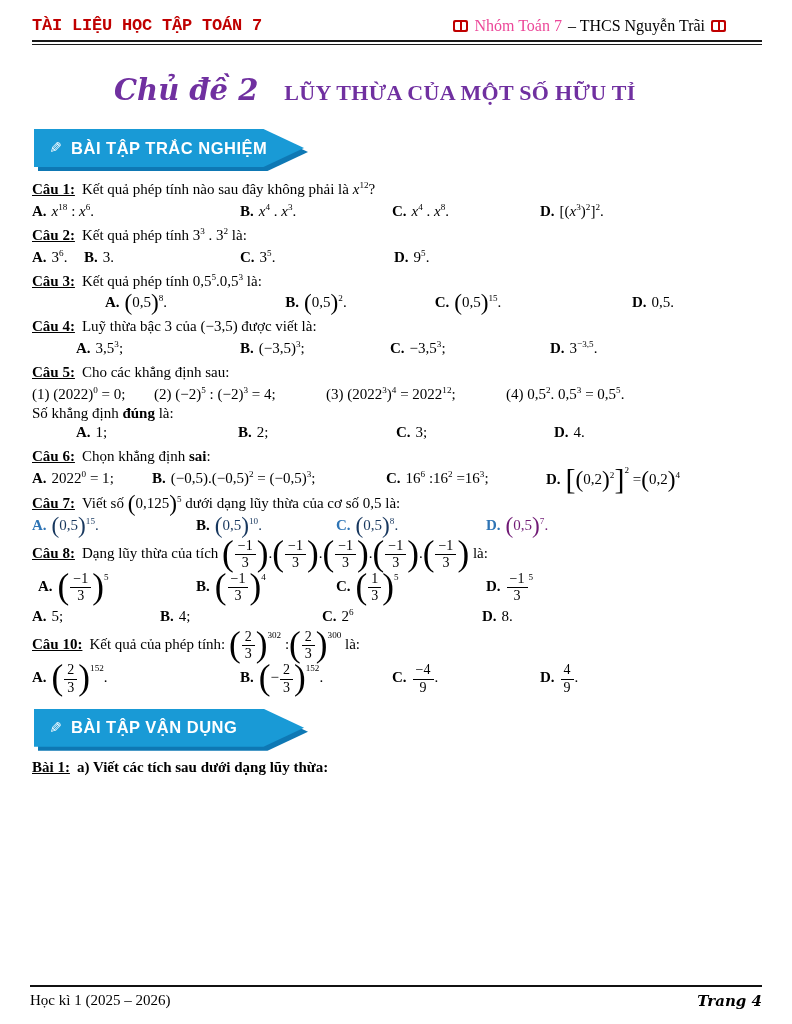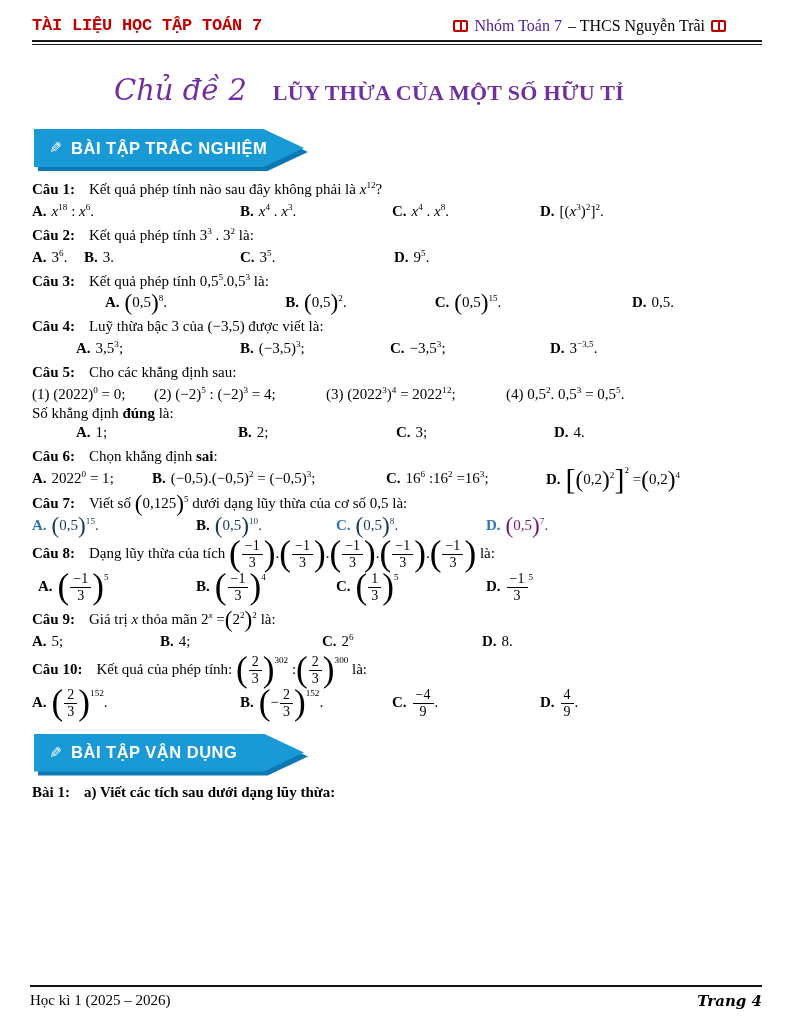--- a/index.html
+++ b/index.html
@@ -3,40 +3,40 @@
 <meta charset="utf-8">
 <style>
   html,body{margin:0;padding:0;background:#fff;}
   body{width:792px;height:1024px;font-family:"Liberation Serif","DejaVu Serif",serif;font-size:15px;color:#000;}
   .page{position:relative;width:792px;height:1024px;box-sizing:border-box;padding:16px 30px 0 32px;overflow:hidden;background:#fff;}
 
   
   .hdr{display:flex;justify-content:space-between;align-items:center;padding-right:36px;}
   .doc-title{font-family:Liberation Mono, monospace;font-weight:700;font-size:17px;color:#C00000;letter-spacing:-0.2px;}
   .hdr-right{display:flex;align-items:center;gap:6px;font-size:16px;}
-  .group-name{color:#4c1d95;}
+  .group-name{color:#ec4899;}
   .book{display:inline-block;width:15px;height:12px;background:#C00000;border-radius:2px;position:relative;}
   .book::before{content:"";position:absolute;inset:2px;background:#fff;border-radius:1px;}
   .book::after{content:"";position:absolute;left:50%;top:2px;bottom:2px;width:2px;background:#C00000;transform:translateX(-50%);}
   .hr-double{border-top:2.5px solid #1a1a1a;border-bottom:1px solid #1a1a1a;height:2px;margin-top:5px;}
 
   
   .chapter{margin:28px 0 22px 82px;display:flex;align-items:baseline;gap:26px;white-space:nowrap;}
-  .chapter-label{font-family:"DejaVu Serif",serif;font-style:italic;font-weight:400;font-size:29px;color:#7030A0;}
+  .chapter-label{font-family:"DejaVu Serif",serif;font-style:italic;font-weight:700;font-size:29px;color:#7030A0;}
   .chapter-title{font-weight:700;font-size:22px;color:#7030A0;letter-spacing:0.3px;}
 
   
   .banner-wrap{position:relative;height:38px;width:270px;margin:14px 0 12px 2px;}
   .banner-shadow{position:absolute;left:4px;top:4px;width:100%;height:100%;background:#0E78B4;clip-path:polygon(0 0,85% 0,100% 50%,85% 100%,0 100%);}
   .banner-face{position:absolute;inset:0;background:#199AD6;clip-path:polygon(0 0,85% 0,100% 50%,85% 100%,0 100%);display:flex;align-items:center;gap:9px;padding-left:15px;color:#fff;font-family:"Liberation Sans",sans-serif;font-weight:700;font-size:16.5px;letter-spacing:0.5px;}
   .banner-icon{font-size:15px;transform:scaleX(-1);font-family:"DejaVu Sans",sans-serif;}
 
   
   .stem{margin:5px 0 2px;line-height:1.45;}
-  .qlabel{font-weight:700;margin-right:14px;text-align:right;}
+  .qlabel{font-weight:700;text-decoration:underline;margin-right:7px;text-align:right;}
   .opts{display:grid;margin:2px 0 4px;align-items:center;}
   .opt{white-space:nowrap;}
   .key{font-weight:700;margin-right:5px;}
   .opts-1{grid-template-columns:208px 152px 148px 1fr;}
   .opts-2{grid-template-columns:52px 156px 154px 1fr;}
   .opts-3{grid-template-columns:208px 152px 152px 1fr;text-align:center;}
   .opts-4{padding-left:44px;grid-template-columns:164px 150px 160px 1fr;}
   .opts-5{padding-left:44px;grid-template-columns:162px 158px 158px 1fr;}
   .opts-6{grid-template-columns:120px 234px 160px 1fr;}
   .opts-7{grid-template-columns:164px 140px 150px 1fr;}
@@ -167,21 +167,20 @@
       <div class="question">
     <div class="stem"><span class="qlabel">Câu 8:</span><span class="stem-text">Dạng lũy thừa của tích <span class="math"><span class="bpf">(</span><span class="frac"><span class="fn">−1</span><span class="fd">3</span></span><span class="bpf">)</span>.<span class="bpf">(</span><span class="frac"><span class="fn">−1</span><span class="fd">3</span></span><span class="bpf">)</span>.<span class="bpf">(</span><span class="frac"><span class="fn">−1</span><span class="fd">3</span></span><span class="bpf">)</span>.<span class="bpf">(</span><span class="frac"><span class="fn">−1</span><span class="fd">3</span></span><span class="bpf">)</span>.<span class="bpf">(</span><span class="frac"><span class="fn">−1</span><span class="fd">3</span></span><span class="bpf">)</span></span> là:</span></div>
   <div class="opts opts-8">
           <span class="opt"><b class="key">A.</b><span class="otext"><span class="math"><span class="bpf">(</span><span class="frac"><span class="fn">−1</span><span class="fd">3</span></span><span class="bpf">)</span><sup class="hi">5</sup></span></span></span>
           <span class="opt"><b class="key">B.</b><span class="otext"><span class="math"><span class="bpf">(</span><span class="frac"><span class="fn">−1</span><span class="fd">3</span></span><span class="bpf">)</span><sup class="hi">4</sup></span></span></span>
           <span class="opt"><b class="key">C.</b><span class="otext"><span class="math"><span class="bpf">(</span><span class="frac"><span class="fn">1</span><span class="fd">3</span></span><span class="bpf">)</span><sup class="hi">5</sup></span></span></span>
           <span class="opt"><b class="key">D.</b><span class="otext"><span class="math"><span class="frac"><span class="fn">−1</span><span class="fd">3</span></span><sup class="hi">5</sup></span></span></span>
         </div>
       </div>
       <div class="question">
-    <div class="stem"><span class="qlabel">Câu 9:</span><span class="stem-text">Giá trị <span class="math"><i>x</i></span> thỏa mãn <span class="math">2<sup><i>x</i></sup> =<span class="bp">(</span>2<sup>2</sup><span class="bp">)</span><sup>2</sup></span> là:</span></div>
   <div class="opts opts-9">
           <span class="opt"><b class="key">A.</b><span class="otext">5;</span></span>
           <span class="opt"><b class="key">B.</b><span class="otext">4;</span></span>
           <span class="opt"><b class="key">C.</b><span class="otext"><span class="math">2<sup>6</sup></span></span></span>
           <span class="opt"><b class="key">D.</b><span class="otext">8.</span></span>
         </div>
       </div>
       <div class="question">
     <div class="stem"><span class="qlabel">Câu 10:</span><span class="stem-text">Kết quả của phép tính: <span class="math"><span class="bpf">(</span><span class="frac"><span class="fn">2</span><span class="fd">3</span></span><span class="bpf">)</span><sup class="hi">302</sup> :<span class="bpf">(</span><span class="frac"><span class="fn">2</span><span class="fd">3</span></span><span class="bpf">)</span><sup class="hi">300</sup></span> là:</span></div>
   <div class="opts opts-10">

